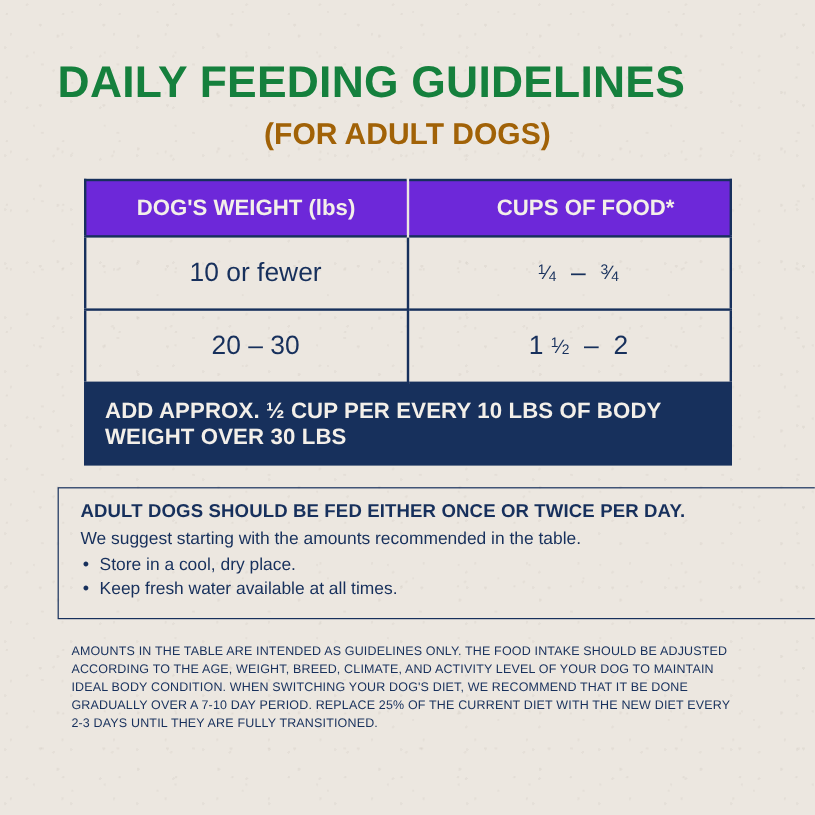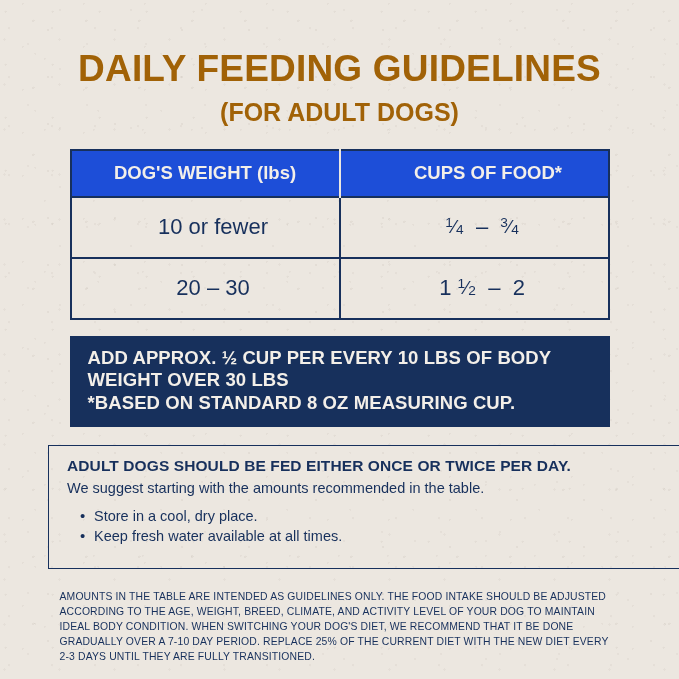--- a/index.html
+++ b/index.html
@@ -38,80 +38,80 @@
   .page {
     position: relative;
     width: 679px;
     height: 679px;
     box-sizing: border-box;
     padding: 44px 48px 0 48px;
   }
 
   
   .title {
-    text-align: center;
+    text-align: left;
     font-weight: bold;
     font-size: 37px;
     letter-spacing: 0.2px;
     line-height: 1.05;
-    color: #a16207;
+    color: #15803d;
     margin: 6px 0 0 0;
     white-space: nowrap;
   }
   .subtitle {
     text-align: center;
     font-weight: bold;
     font-size: 25px;
     margin: 9px 0 0 0;
     color: #a16207;
   }
 
   
   .feed-table {
     margin: 22px auto 0 auto;
     width: 540px;
     border-collapse: collapse;
     border: 2px solid #17305c;
     table-layout: fixed;
   }
   .feed-table th {
-    background: #1d4ed8;
+    background: #6d28d9;
     color: #f3efe9;
     font-size: 18.5px;
     font-weight: bold;
     padding: 11px 4px 12px 4px;
     border-right: 2px solid #ece7e0;
     text-align: center;
   }
   .feed-table th:last-child { border-right: none; padding-left: 32px; }
   .feed-table td {
     text-align: center;
     font-size: 22px;
     padding: 13px 4px 14px 20px;
     border: 2px solid #17305c;
     color: #17305c;
     height: 32px;
   }
   .feed-table tr td:first-child { border-left: none; }
   .feed-table tr td:last-child { border-right: none; }
   .frac {
     display: inline-block;
-    font-size: 19px;
+    font-size: 16px;
     position: relative;
     top: -1px;
   }
   .frac sup { font-size: 0.72em; vertical-align: 0.42em; }
   .frac sub { font-size: 0.72em; vertical-align: -0.12em; }
   .slash { padding: 0 0px; }
   .mixed-int { font-size: 22px; }
 
   
   .navy-note {
     width: 540px;
-    margin: 16px auto;
+    margin: 0 auto;
     background: #17305c;
     color: #f3efe9;
     box-sizing: border-box;
     padding: 11px 16px 12px 18px;
     font-weight: bold;
     font-size: 18.5px;
     line-height: 1.22;
     letter-spacing: 0.1px;
   }
   .navy-note div { white-space: nowrap; }
@@ -129,21 +129,21 @@
     font-size: 15.5px;
     font-weight: bold;
     letter-spacing: 0.1px;
     margin-bottom: 5px;
   }
   .ob-sub {
     font-size: 14.5px;
     margin-bottom: 6px;
   }
   .ob-list {
-    margin: 12px;
+    margin: 1px;
     padding: 0;
     list-style: none;
     font-size: 14.5px;
   }
   .ob-list li {
     position: relative;
     padding-left: 15px;
     margin-bottom: 4px;
   }
   .ob-list li::before {
@@ -199,21 +199,20 @@
           <span>&nbsp;–&nbsp;</span>
           <span class="mixed-int">2</span>
         </td>
       </tr>
     </tbody>
   </table>
 
   <div class="navy-note">
     <div>ADD APPROX. ½ CUP PER EVERY 10 LBS OF BODY</div>
     <div>WEIGHT OVER 30 LBS</div>
-    <div>*BASED ON STANDARD 8 OZ MEASURING CUP.</div>
   </div>
 
   <div class="outline-box">
     <div class="ob-head">ADULT DOGS SHOULD BE FED EITHER ONCE OR TWICE PER DAY.</div>
     <div class="ob-sub">We suggest starting with the amounts recommended in the table.</div>
     <ul class="ob-list">
       <li>Store in a cool, dry place.</li>
       <li>Keep fresh water available at all times.</li>
     </ul>
   </div>

